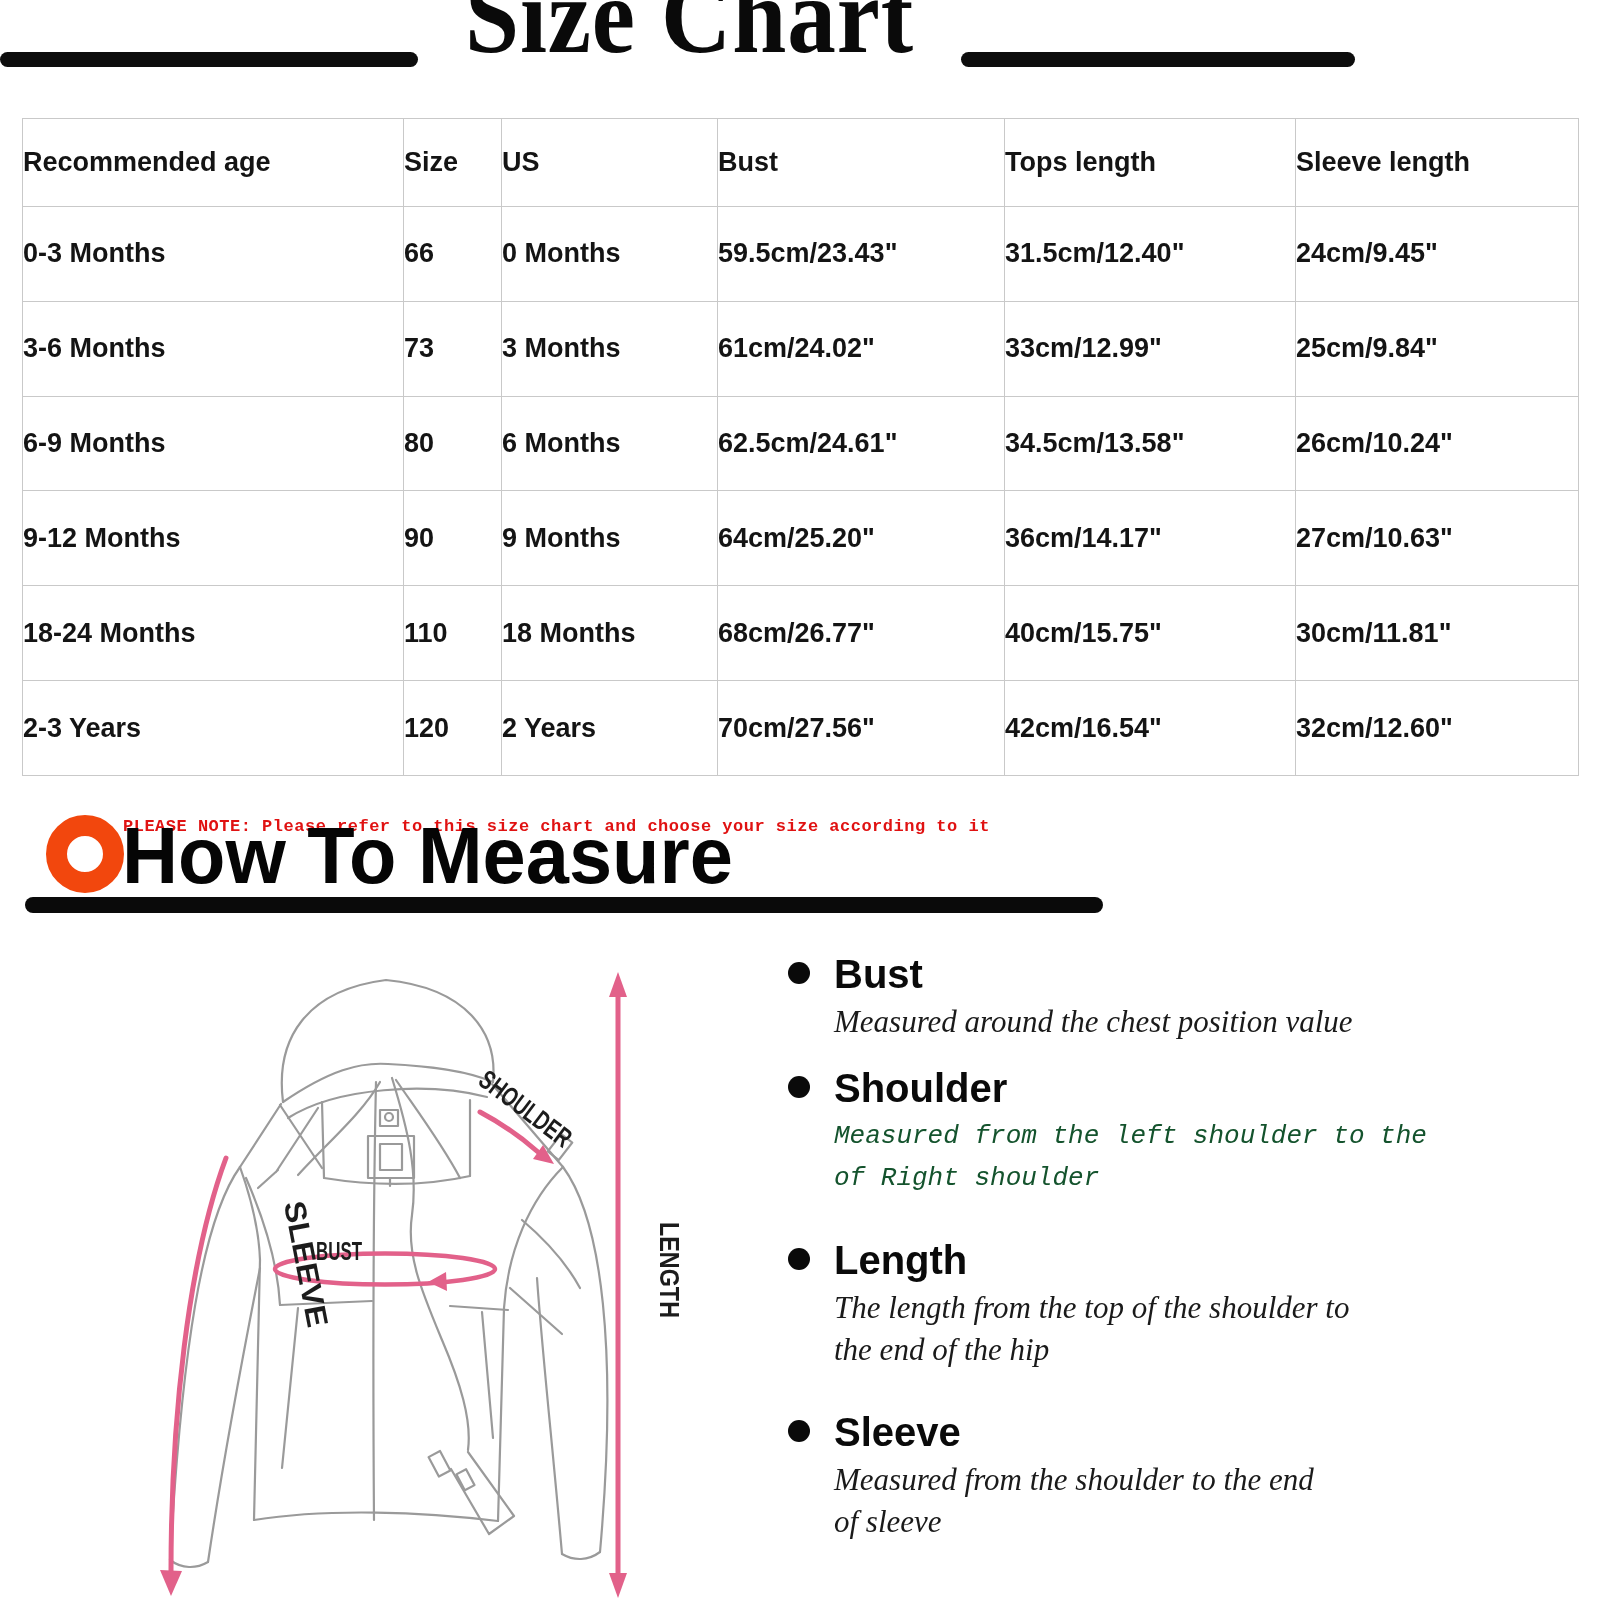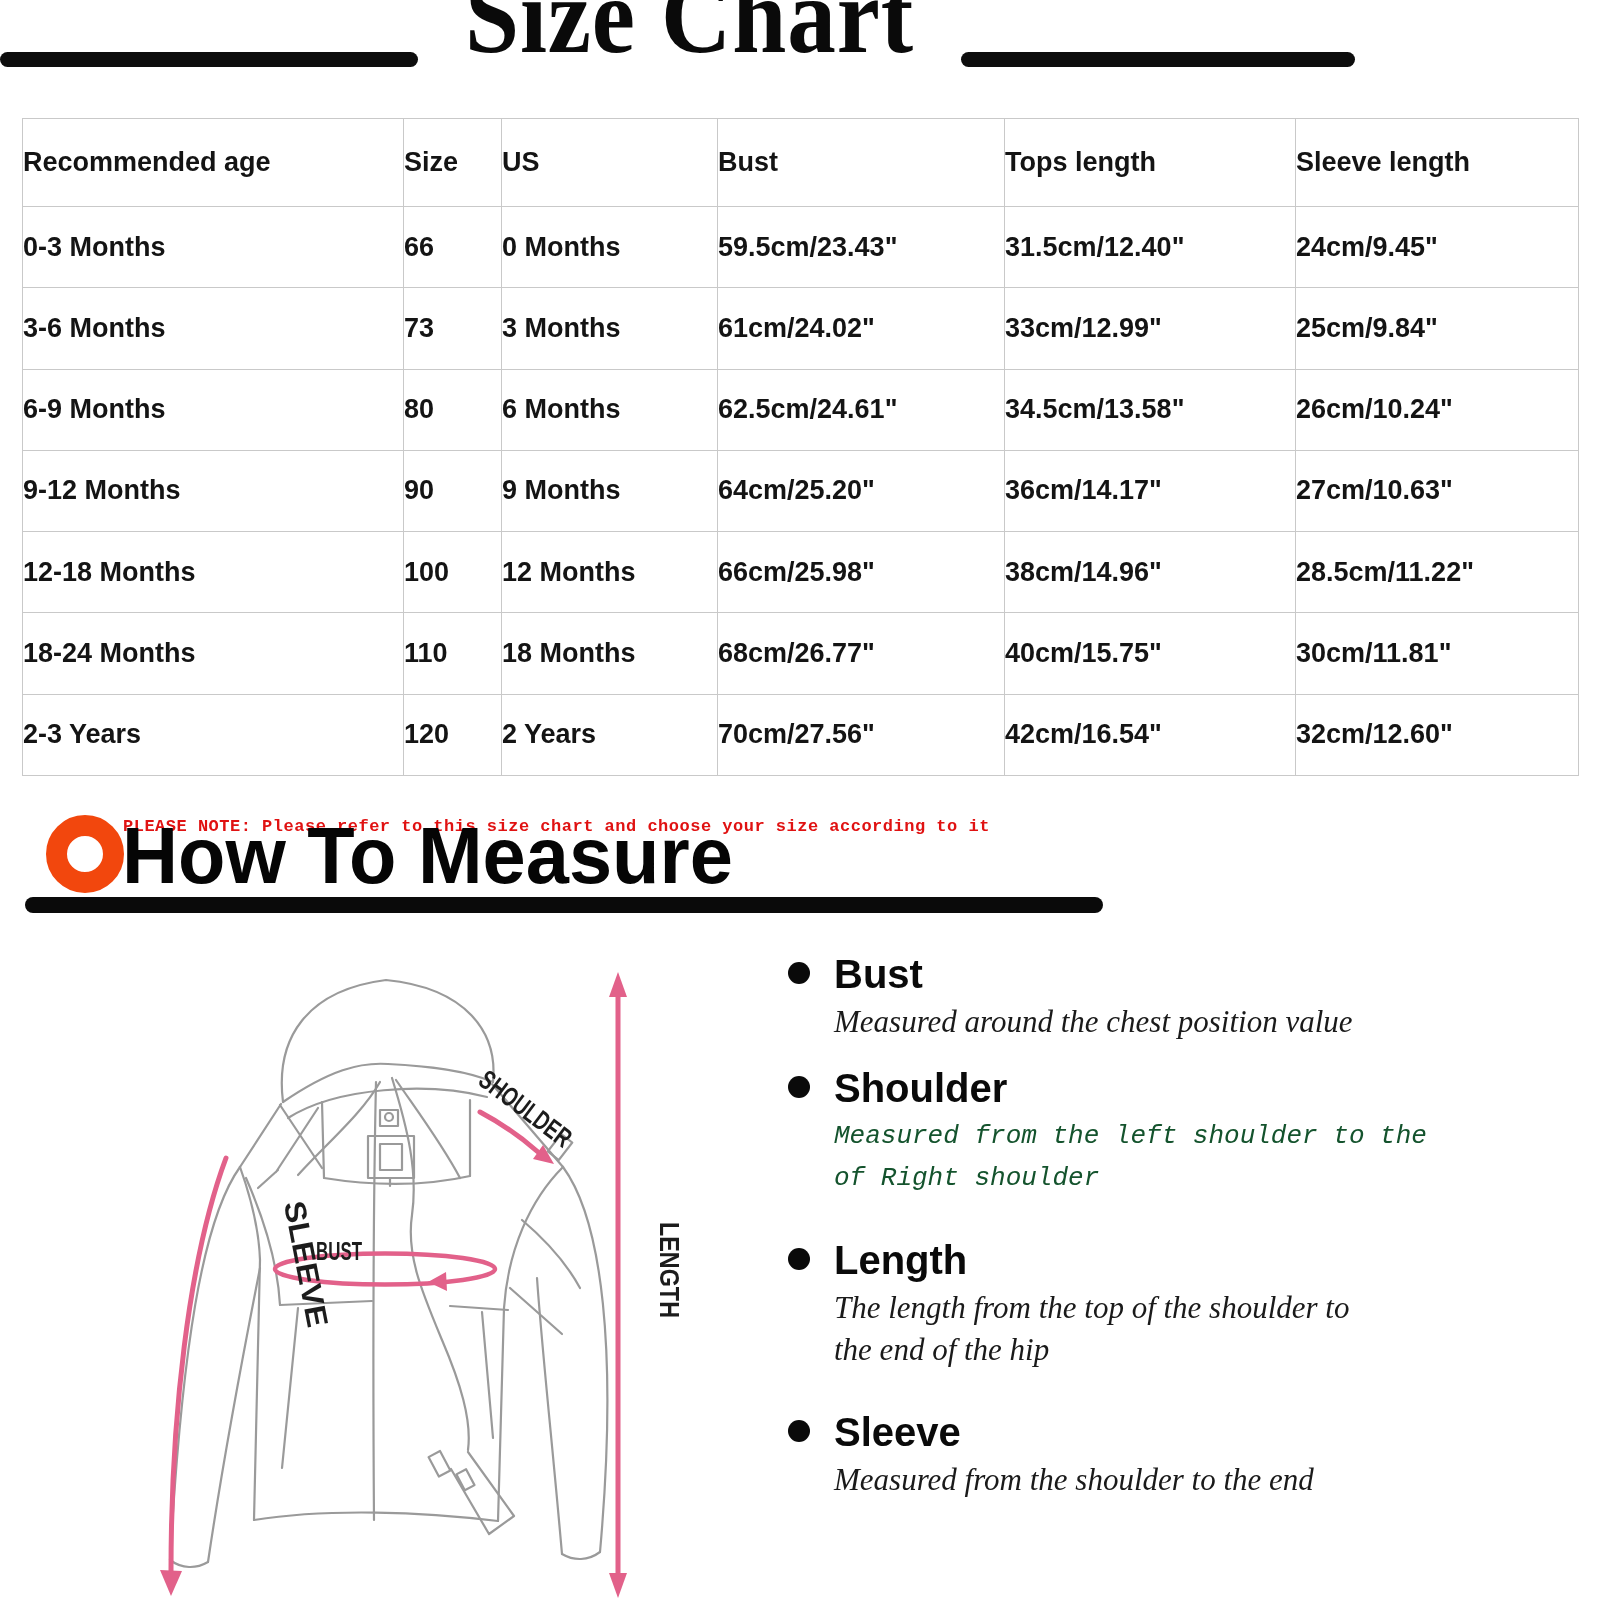--- a/index.html
+++ b/index.html
@@ -144,28 +144,20 @@
         </tr>
         <tr>
           <td>9-12 Months</td>
           <td>90</td>
           <td>9 Months</td>
           <td>64cm/25.20"</td>
           <td>36cm/14.17"</td>
           <td>27cm/10.63"</td>
         </tr>
         <tr>
-          <td>12-18 Months</td>
-          <td>100</td>
-          <td>12 Months</td>
-          <td>66cm/25.98"</td>
-          <td>38cm/14.96"</td>
-          <td>28.5cm/11.22"</td>
-        </tr>
-        <tr>
           <td>18-24 Months</td>
           <td>110</td>
           <td>18 Months</td>
           <td>68cm/26.77"</td>
           <td>40cm/15.75"</td>
           <td>30cm/11.81"</td>
         </tr>
         <tr>
           <td>2-3 Years</td>
           <td>120</td>
@@ -280,16 +272,17 @@
       <div>The length from the top of the shoulder to</div>
       <div>the end of the hip</div>
     </div>
   </div>
 
   <div class="measure-item item-3">
     <span class="bullet"></span>
     <h3>Sleeve</h3>
     <div class="desc">
       <div>Measured from the shoulder to the end</div>
+      <div>of sleeve</div>
     </div>
   </div>
 
 </div>
 
 </body></html>

